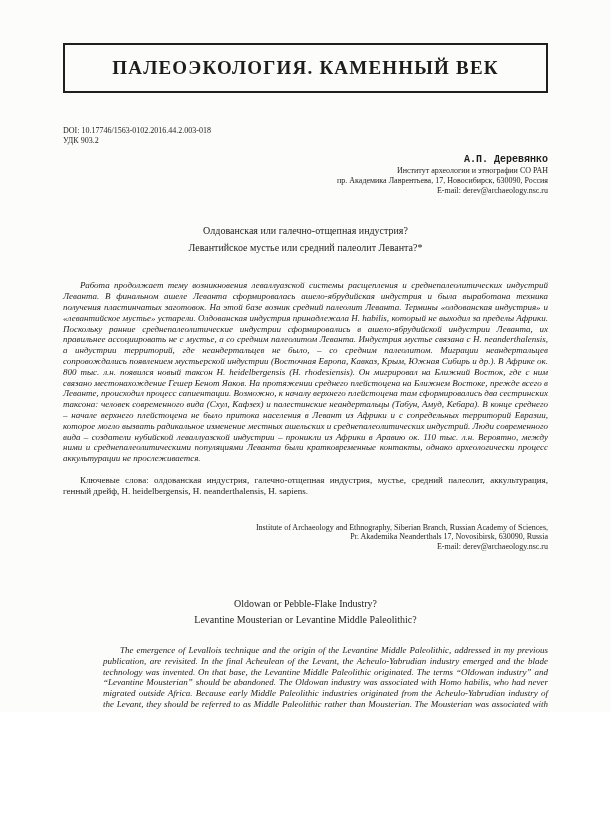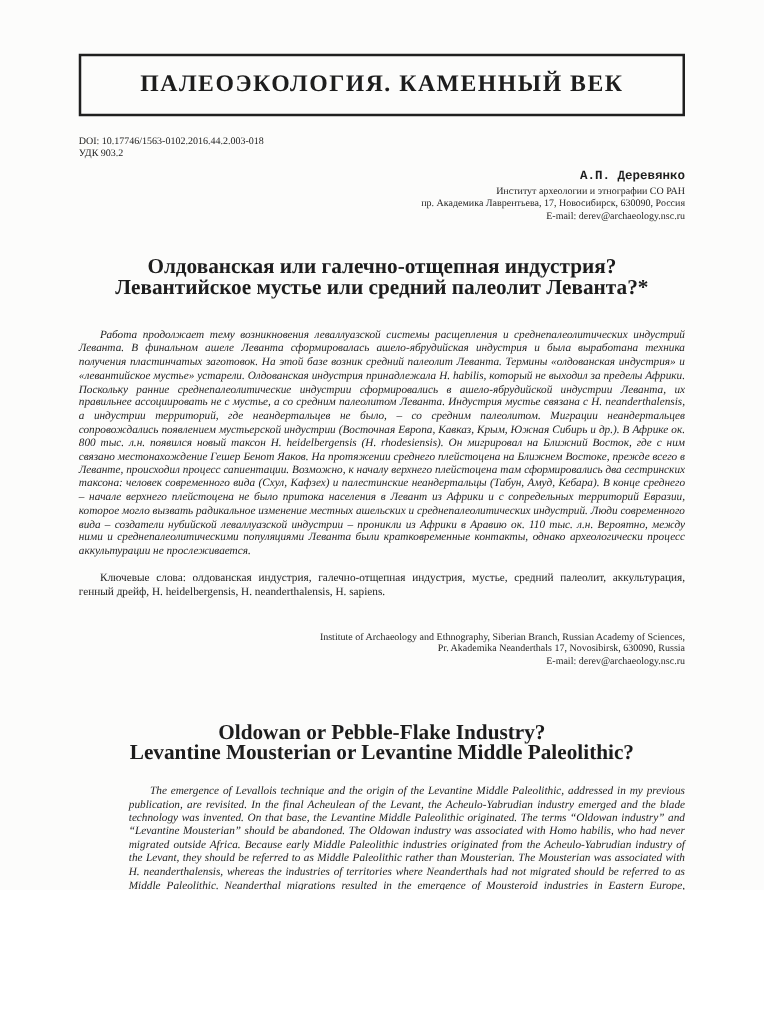--- a/index.html
+++ b/index.html
@@ -22,30 +22,30 @@
     display: flex;
     align-items: center;
     justify-content: center;
   }
   .banner-title {
     font-size: 19px;
     font-weight: bold;
     letter-spacing: 1.2px;
     white-space: nowrap;
   }
-  .meta { margin-top: 15px; font-size: 8px; line-height: 10px; }
+  .meta { margin-top: 33px; font-size: 8px; line-height: 10px; }
   .author-block { margin-top: 7px; text-align: right; }
   .author-block.en { margin-top: 26px; }
   .author-name { font-size: 10px; font-weight: bold; line-height: 13px; font-family: Liberation Mono, monospace; }
   .affil-line { font-size: 8px; line-height: 9.8px; }
   .title-ru, .title-en {
     margin-top: 28px;
     text-align: center;
-    font-weight: bold;
-    font-size: 17px;
+    font-weight: normal;
+    font-size: 10px;
     line-height: 16.5px;
   }
   .title-en { margin-top: 44px; }
   .title-line { display: block; }
   .abstract {
     margin: 24px 0 0 0;
     font-size: 9px;
     line-height: 10.8px;
     font-style: italic;
     text-align: justify;

